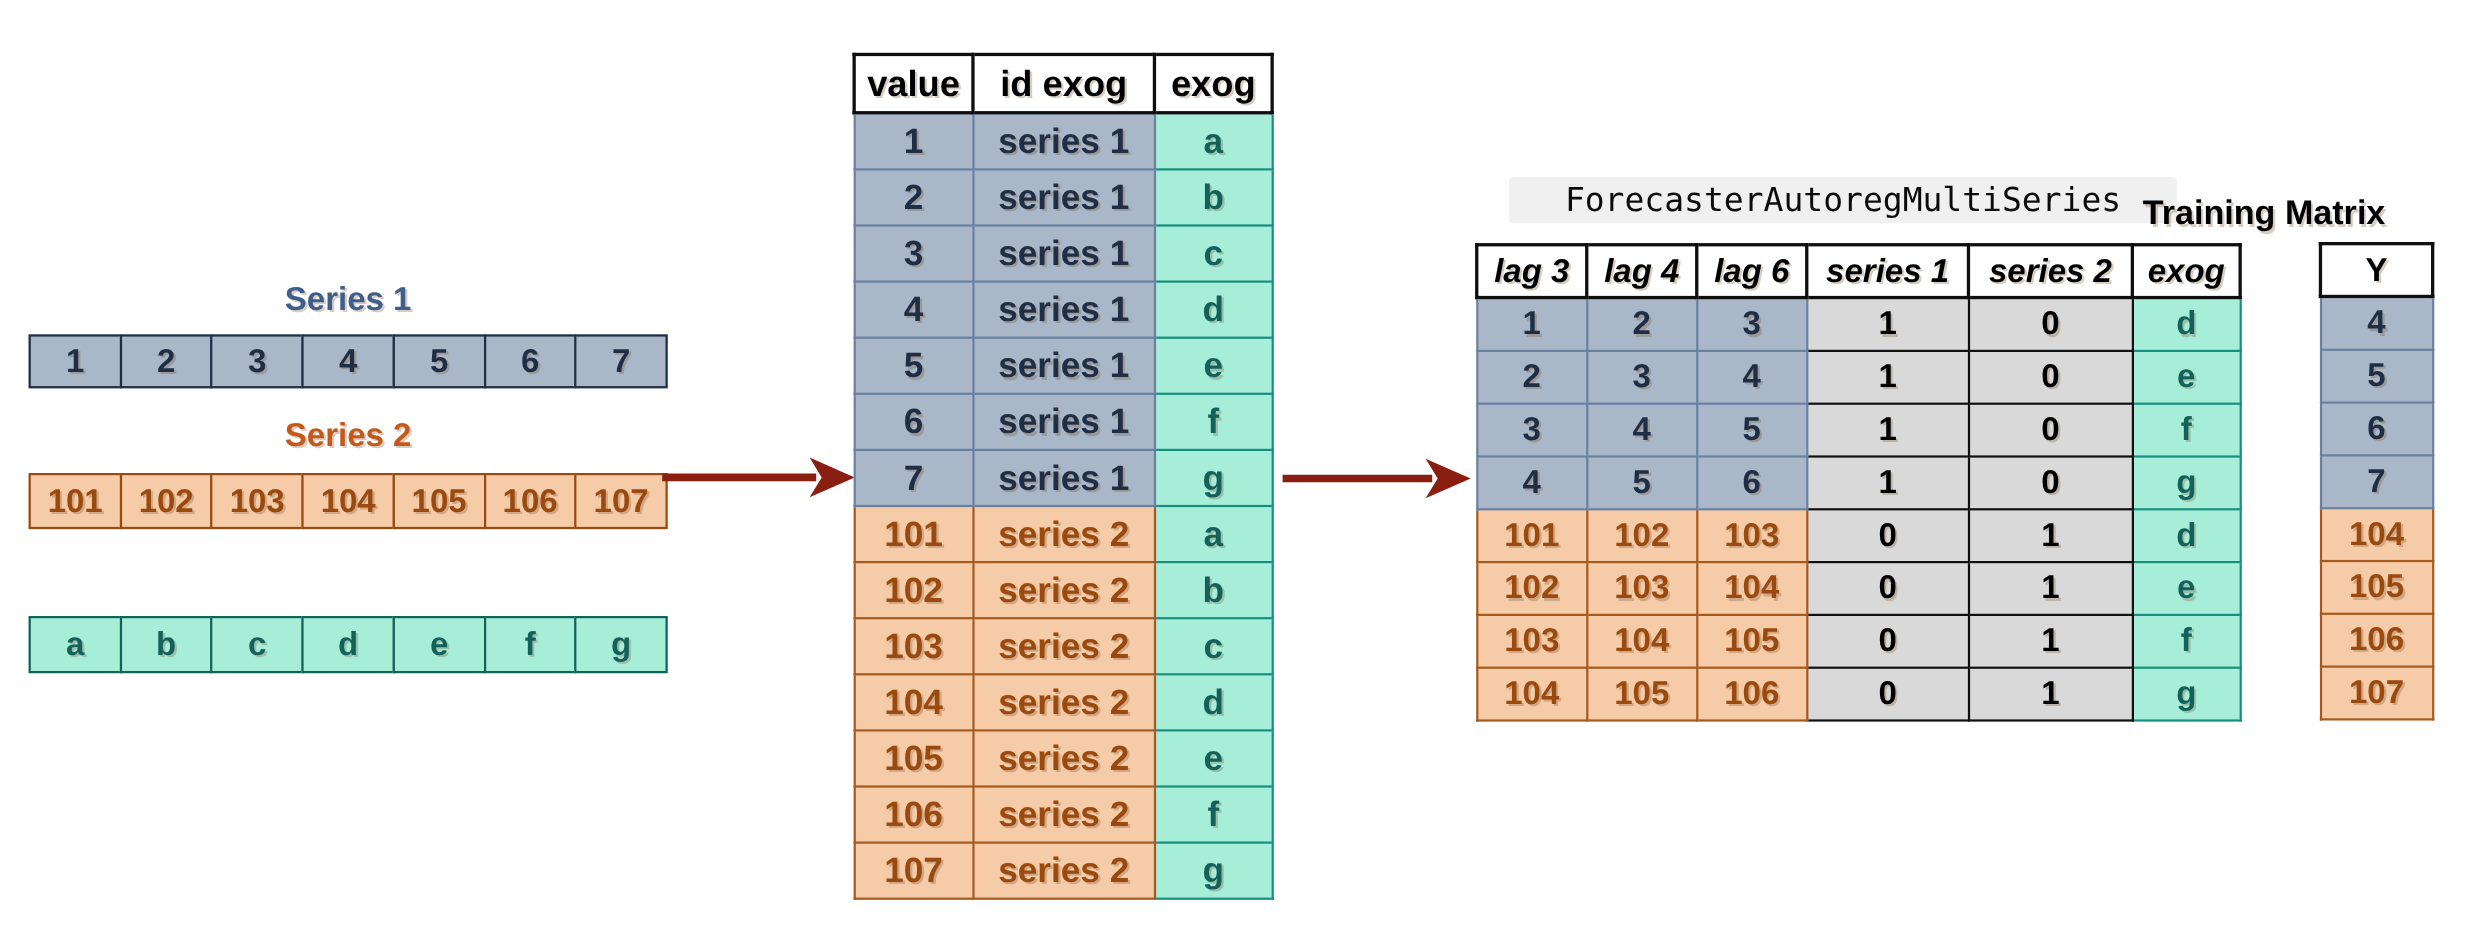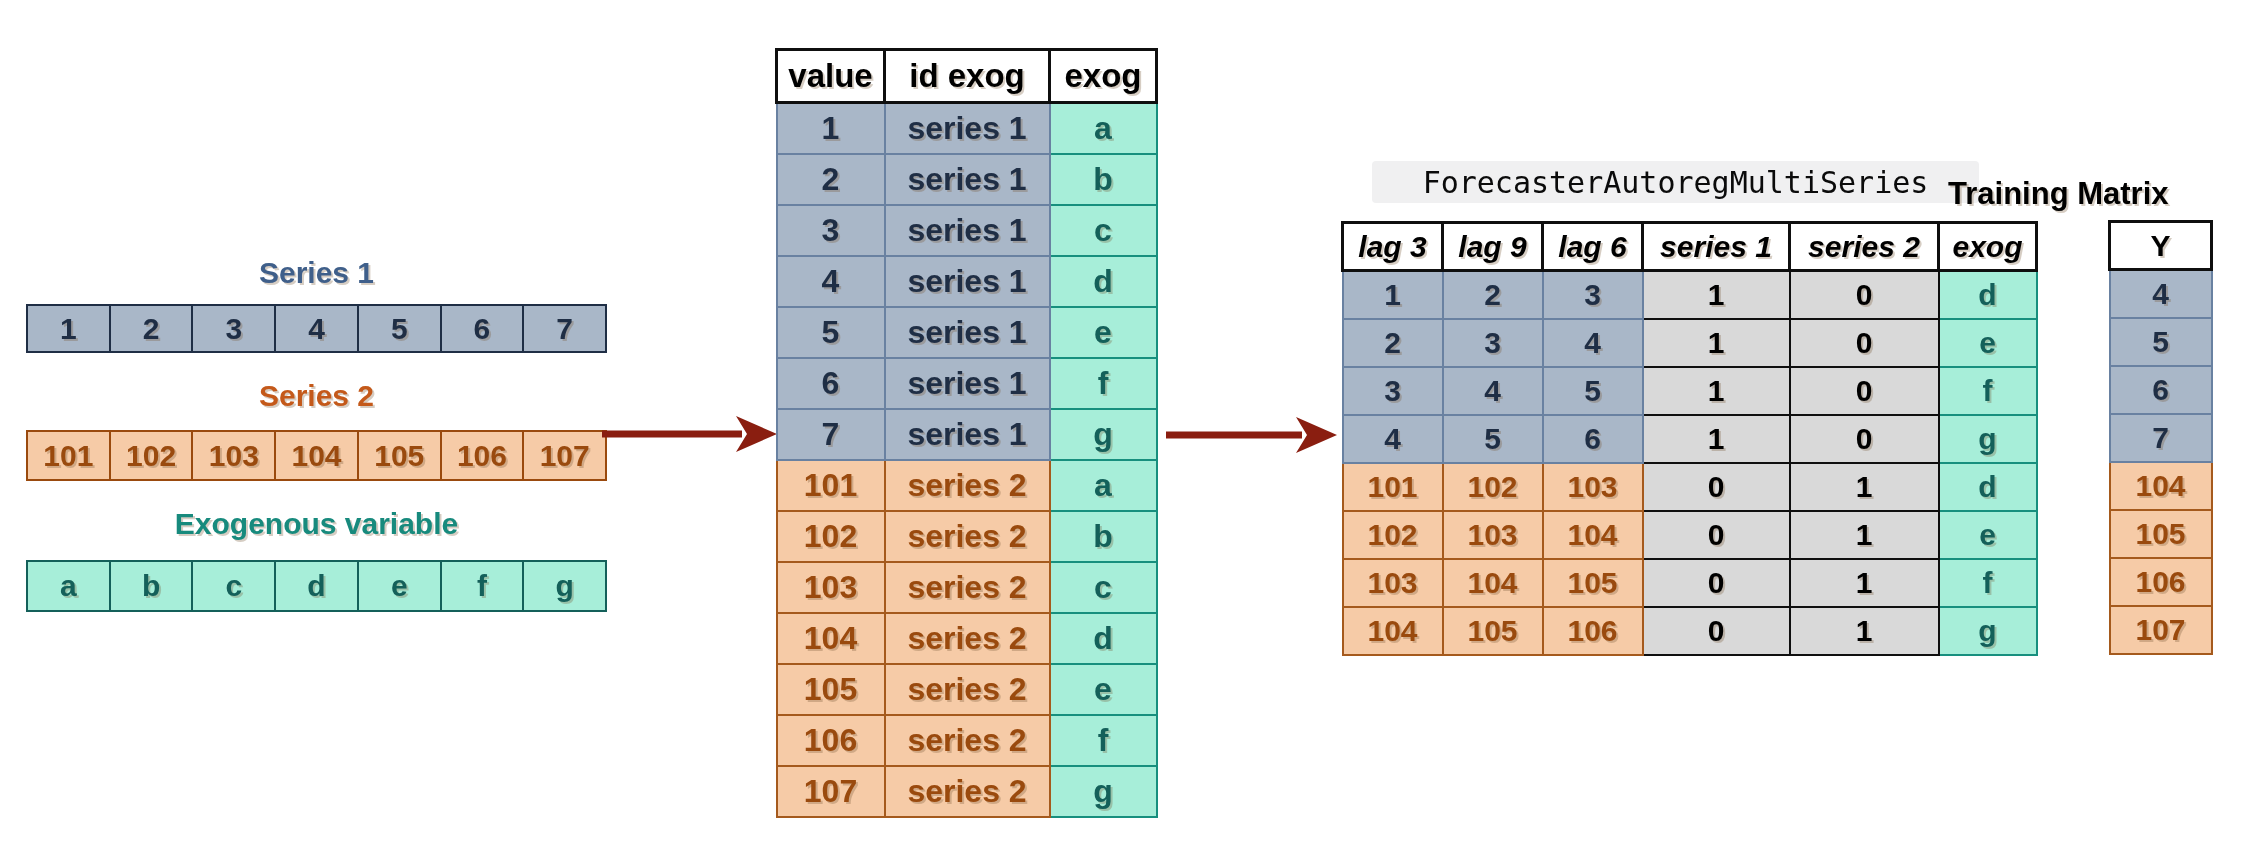--- a/index.html
+++ b/index.html
@@ -72,21 +72,20 @@
   <div class="strip" id="strip-s2">
       <div class="cell shadowed s2">101</div>
       <div class="cell shadowed s2">102</div>
       <div class="cell shadowed s2">103</div>
       <div class="cell shadowed s2">104</div>
       <div class="cell shadowed s2">105</div>
       <div class="cell shadowed s2">106</div>
       <div class="cell shadowed s2">107</div>
     </div>
 
-  <div class="panel-title shadowed" id="title-ex">Exogenous variable</div>
   <div class="strip" id="strip-ex">
       <div class="cell shadowed ex">a</div>
       <div class="cell shadowed ex">b</div>
       <div class="cell shadowed ex">c</div>
       <div class="cell shadowed ex">d</div>
       <div class="cell shadowed ex">e</div>
       <div class="cell shadowed ex">f</div>
       <div class="cell shadowed ex">g</div>
     </div>
 
@@ -195,21 +194,21 @@
       <col style="width:100px">
         <col style="width:100px">
         <col style="width:100px">
       <col style="width:147px">
         <col style="width:149px">
         <col style="width:98px">
     </colgroup>
     <thead>
       <tr>
         <th class="shadowed">lag 3</th>
-        <th class="shadowed">lag 9</th>
+        <th class="shadowed">lag 4</th>
         <th class="shadowed">lag 6</th>
         <th class="shadowed">series 1</th>
         <th class="shadowed">series 2</th>
         <th class="shadowed">exog</th>
       </tr>
     </thead>
     <tbody id="tm-tbody">
         <tr>
           <td class="shadowed s1">1</td>
           <td class="shadowed s1">2</td>

